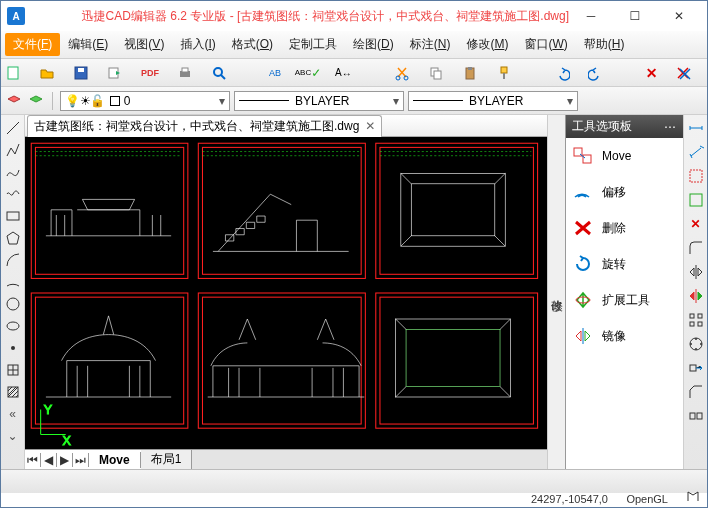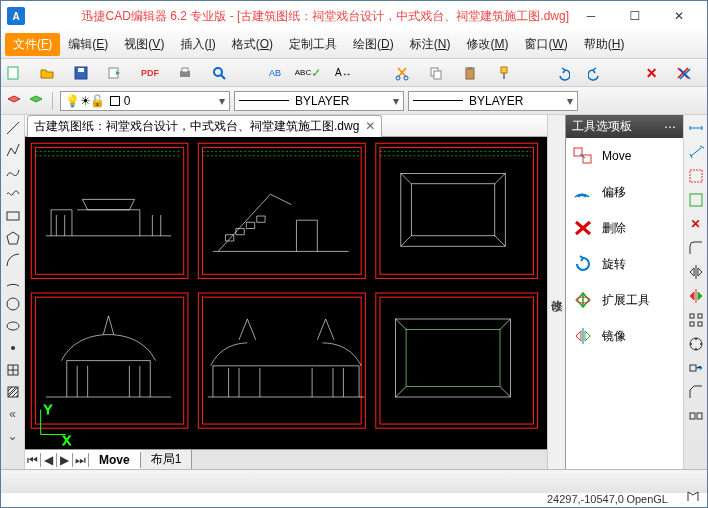--- a/index.html
+++ b/index.html
@@ -531,17 +531,17 @@
           <rect x="2" y="5" width="5" height="6" stroke="#333" fill="none"></rect>
           <rect x="9" y="5" width="5" height="6" stroke="#333" fill="none"></rect>
         </svg>
       </span>
   </div>
 </div>
 
 <div class="status">
   <span style="flex:1"></span>
 </div>
-<span class="status-abs" style="right:84px">24297,-10547,0</span>
+<span class="status-abs" style="right:100px">24297,-10547,0</span>
 <span class="status-abs" style="right:40px">OpenGL</span>
 <span class="status-abs" style="right:8px"><svg width="14" height="14">
       <path d="M2 12V3l5 3 5-3v9" stroke="#333" fill="none"></path>
     </svg></span>
 
 </body></html>

